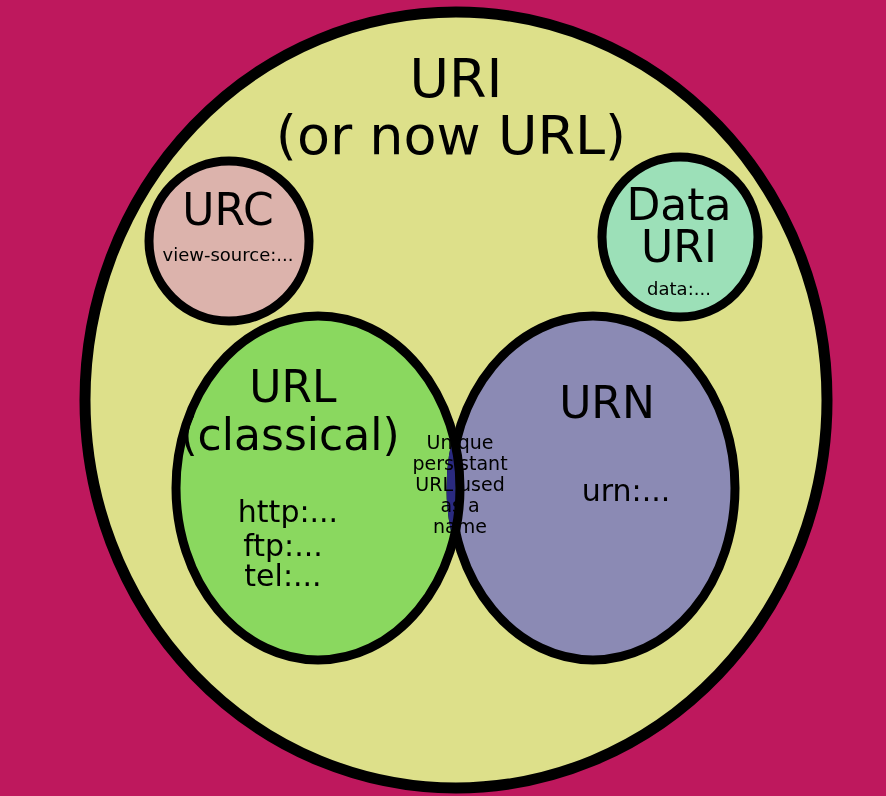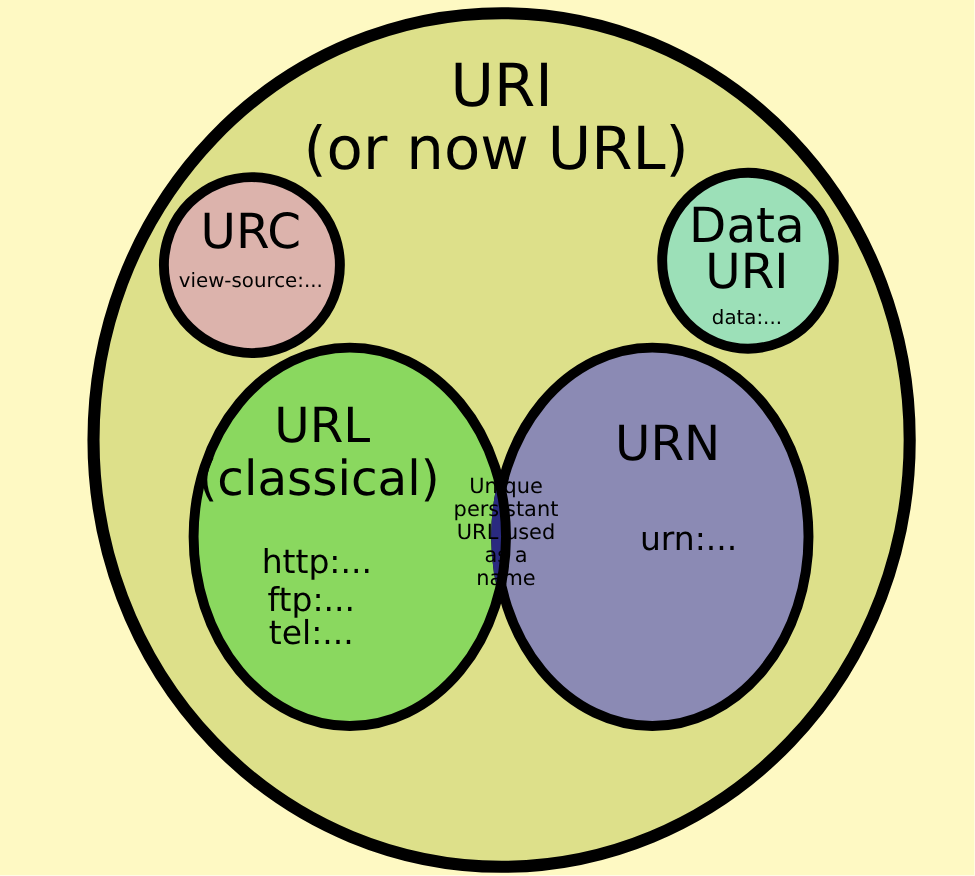--- a/index.html
+++ b/index.html
@@ -10,21 +10,21 @@
   body {
     width: 886px;
     height: 796px;
     overflow: hidden;
     font-family: "DejaVu Sans", sans-serif;
   }
   #diagram-root {
     position: relative;
     width: 886px;
     height: 796px;
-    background: #fef9c3;
+    background: #be185d;
     text-align: center;
   }
   svg#venn {
     display: block;
     width: 886px;
     height: 796px;
   }
   .venn-label {
     font-family: "DejaVu Sans", sans-serif;
     fill: #000000;

